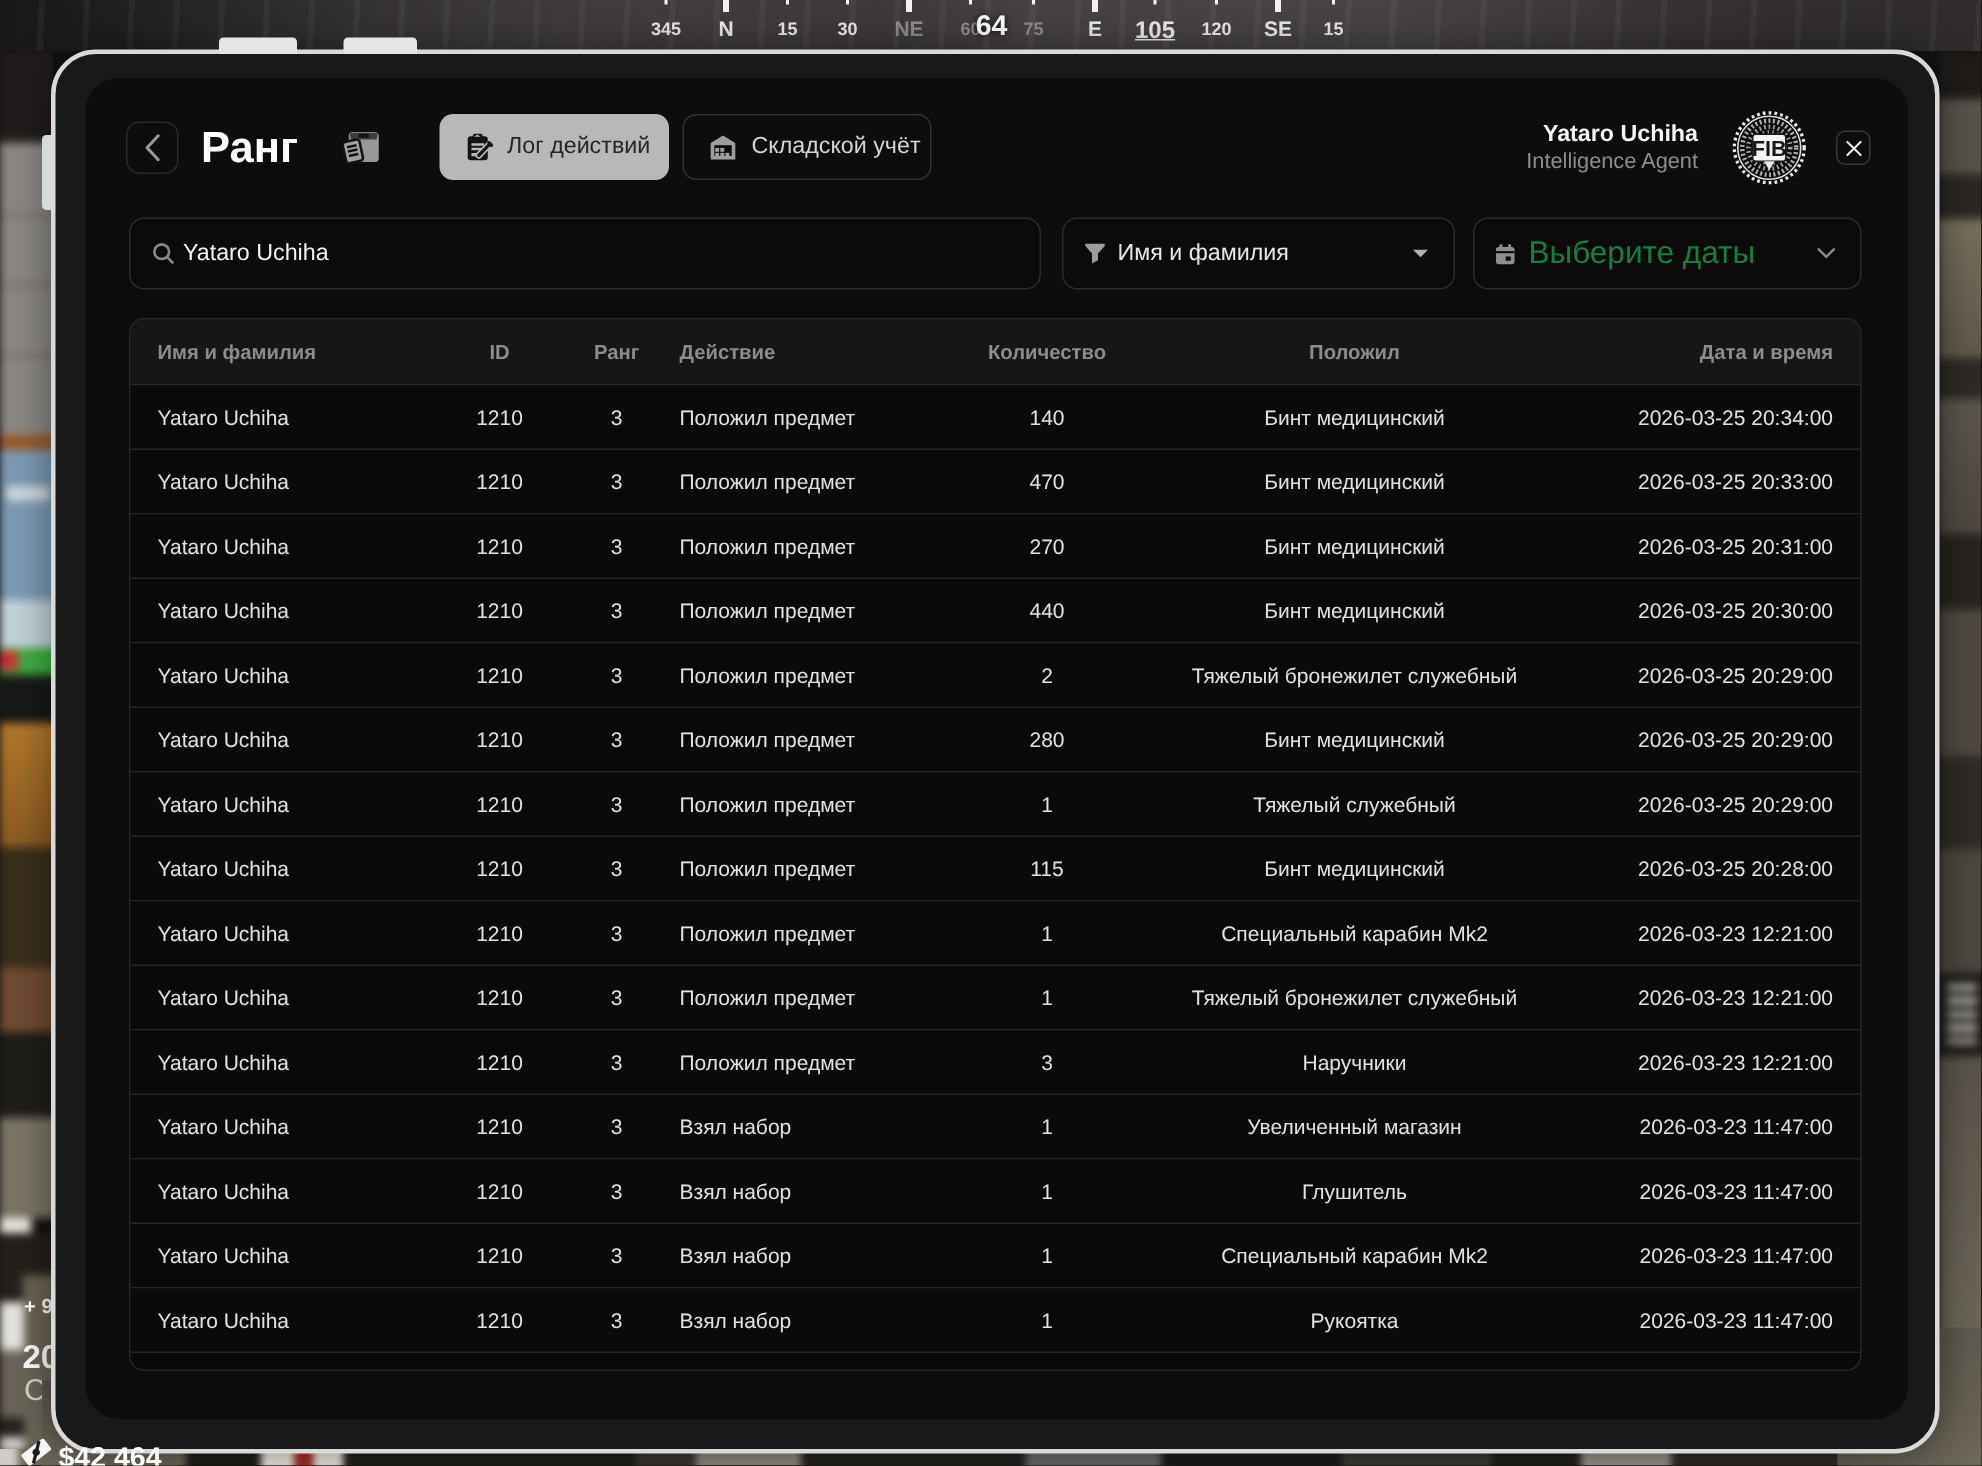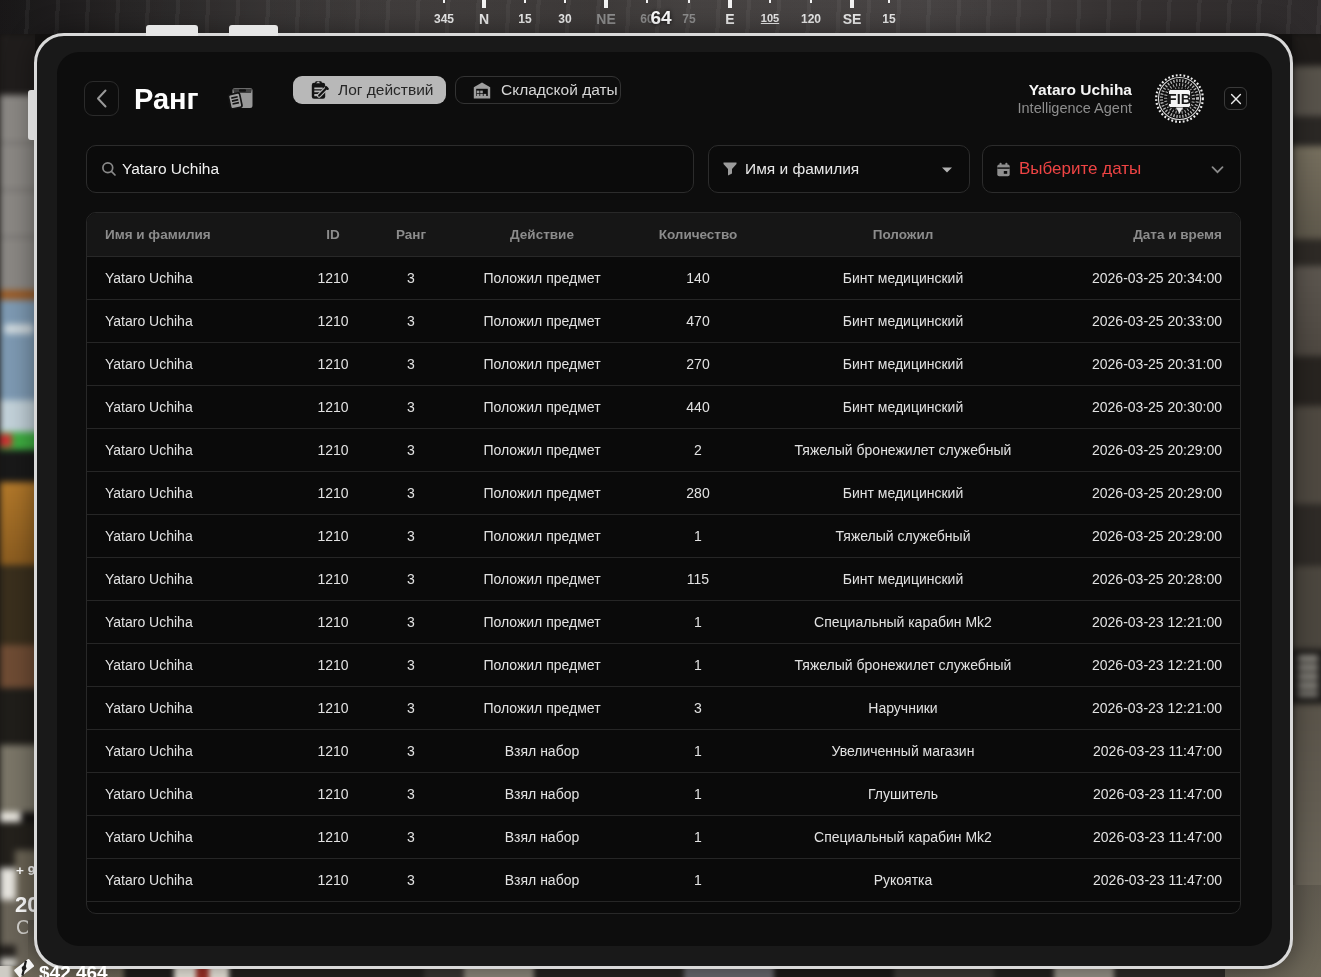--- a/index.html
+++ b/index.html
@@ -29,49 +29,49 @@
   #topbtn1 { left:146px; top:25px; width:52px; height:11px; background:#e6e6e6; border-radius:3px 3px 0 0; }
   #topbtn2 { left:229px; top:25px; width:49px; height:11px; background:#e6e6e6; border-radius:3px 3px 0 0; }
   #frame { left:34px; top:33px; width:1259px; height:936px; background:#191919;
     border:3px solid #d9d9d9; border-radius:30px; box-shadow:0 0 28px rgba(0,0,0,.45); }
   #screen { left:57px; top:52px; width:1215px; height:894px; background:#0d0d0d; border-radius:22px; }
 
   
   #backbtn { left:84px; top:81px; width:35px; height:35px; border:1px solid #2b2b2b; border-radius:9px; }
   #title { left:134px; top:83px; font-size:29px; font-weight:bold; color:#fdfdfd; }
   #titleicon { left:227px; top:85px; }
-  .tab { position:absolute; top:76px; height:28px; border-radius:9px; display:flex; align-items:center;text-align:center; }
+  .tab { position:absolute; top:76px; height:44px; border-radius:9px; display:flex; align-items:center;text-align:center; }
   #tab1 { left:293px; width:153px; background:#b8b8b8; }
   #tab1 span { color:#262626; font-size:15.5px; margin-left:9px; }
   #tab2 { left:455px; width:166px; border:1px solid #333333; }
   #tab2 span { color:#d5d5d5; font-size:15.5px; margin-left:9px; }
   .tab svg { margin-left:16px; }
   #pname { left:832px; top:81px; width:300px; text-align:right; font-size:15.5px; font-weight:bold; color:#f5f5f5; }
   #prole { left:832px; top:100px; width:300px; text-align:right; font-size:14.5px; color:#8e8e8e; }
   #fib { left:1154px; top:73px; }
   #closebtn { left:1224px; top:87px; width:23px; height:23px; border:1px solid #3a3a3a; border-radius:6px; display:flex; align-items:center; justify-content:center; }
 
   
   .fbox { position:absolute; top:145px; height:48px; background:#0b0b0b; border:1px solid #2c2c2c; border-radius:10px; display:flex; align-items:center; }
   #search { left:86px; width:608px; }
   #search .txt { color:#f2f2f2; font-size:15.5px; margin-left:4px; }
   #dd1 { left:708px; width:262px; }
   #dd1 .txt { color:#e8e8e8; font-size:15.5px; margin-left:7px; }
   #dd2 { left:982px; width:259px; }
-  #dd2 .txt { color:#ef4444; font-size:17px; margin-left:8px; }
+  #dd2 .txt { color:#15803d; font-size:21px; margin-left:8px; }
   .fbox .lead { margin-left:13px; display:flex; }
   .caret1 { position:absolute; right:16px; }
   
   #table { left:86px; top:212px; width:1155px; height:702px; border:1px solid #282828; border-radius:10px; background:#0a0a0a; overflow:hidden; }
   .trow { display:flex; height:43px; align-items:center; border-bottom:1px solid #262626; background:#0a0a0a; }
   #thead { display:flex; height:44px; align-items:center; background:#161616; border-bottom:1px solid #282828; color:#8c8c8c; font-size:13.5px; font-weight:bold; }
   .c0 { width:210px; padding-left:18px; text-align:left; }
   .c1 { width:72px; text-align:center; }
   .c2 { width:84px; text-align:center; }
-  .c3 { width:178px; text-align:center; }
+  .c3 { width:178px; text-align:left; }
   .c4 { width:134px; text-align:center; }
   .c5 { width:276px; text-align:center; }
   .c6 { width:199px; padding-right:18px; text-align:right; }
   .trow div { color:#e2e2e2; font-size:14px; font-weight:500; }
 
   
   .hud { position:absolute; color:#fff; }
 </style>
 </head>
 <body>
@@ -171,21 +171,21 @@
     <div class="tick" style="left:850px;top:0;width:4px;height:7.5px;"></div>
     <div class="tick" style="left:888.25px;top:0;width:2px;height:2.5px;"></div>
     <div class="clabel" style="left:444px;top:12px;font-size:12px;color:#ececec;">345</div>
     <div class="clabel" style="left:484px;top:11px;font-size:14px;color:#ececec;">N</div>
     <div class="clabel" style="left:525px;top:12px;font-size:12px;color:#ececec;">15</div>
     <div class="clabel" style="left:565px;top:12px;font-size:12px;color:#ececec;">30</div>
     <div class="clabel" style="left:606px;top:11px;font-size:14px;color:#8f8f8f;">NE</div>
     <div class="clabel" style="left:647px;top:12px;font-size:12px;color:#8f8f8f;">60</div>
     <div class="clabel" style="left:689px;top:12px;font-size:12px;color:#8f8f8f;">75</div>
     <div class="clabel" style="left:730px;top:11px;font-size:14px;color:#ececec;">E</div>
-    <div class="clabel" style="left:770px;top:12px;font-size:11px;color:#ececec;text-decoration:underline;">105</div>
+    <div class="clabel" style="left:770px;top:12px;font-size:16px;color:#ececec;text-decoration:underline;">105</div>
     <div class="clabel" style="left:811px;top:12px;font-size:12px;color:#ececec;">120</div>
     <div class="clabel" style="left:852px;top:11px;font-size:14px;color:#ececec;">SE</div>
     <div class="clabel" style="left:889px;top:12px;font-size:12px;color:#ececec;">15</div>
     <div class="clabel" style="left:661px;top:7px;font-size:19px;color:#ffffff;text-shadow:0 0 4px rgba(0,0,0,.8);">64</div>
   </div>
 
   <div class="abs" id="frame"></div>
   <div class="abs" id="topbtn1"></div>
   <div class="abs" id="topbtn2"></div>
   <div class="abs" style="left:28px;top:90px;width:8px;height:50px;background:#d9d9d9;border-radius:3px 0 0 3px;"></div>
@@ -224,21 +224,21 @@
   <div class="abs tab" id="tab2">
     <svg width="20" height="20" viewBox="0 0 20 20">
       <path d="M1.8 7.3 L10 2.4 L18.2 7.3 L18.2 18.4 L1.8 18.4 Z" fill="#9e9e9e"></path>
       <rect x="4.2" y="8.8" width="11.6" height="7.2" fill="#0d0d0d"></rect>
       <rect x="4.8" y="10.6" width="2.6" height="2.6" fill="#9e9e9e"></rect>
       <rect x="8.2" y="10.6" width="2.6" height="2.6" fill="#9e9e9e"></rect>
       <rect x="4.8" y="13.9" width="2.6" height="2.6" fill="#9e9e9e"></rect>
       <rect x="8.2" y="13.9" width="2.6" height="2.6" fill="#9e9e9e"></rect>
       <rect x="11.6" y="13.9" width="2.6" height="2.6" fill="#9e9e9e"></rect>
     </svg>
-    <span>Складской даты</span>
+    <span>Складской учёт</span>
   </div>
   <div class="abs" id="pname">Yataro Uchiha</div>
   <div class="abs" id="prole">Intelligence Agent</div>
   <div class="abs" id="fib">
     <svg width="51" height="51" viewBox="0 0 51 51">
       <circle cx="25.5" cy="25.5" r="23.3" fill="none" stroke="#ededed" stroke-width="2.2" stroke-dasharray="1.8 2.1"></circle>
       <circle cx="25.5" cy="25.5" r="21" fill="none" stroke="#dddddd" stroke-width="1.1"></circle>
       <circle cx="25.5" cy="25.5" r="18" fill="none" stroke="#d2d2d2" stroke-width="3" stroke-dasharray="1.3 1.7" opacity=".85"></circle>
       <circle cx="25.5" cy="25.5" r="14" fill="none" stroke="#cccccc" stroke-width="3" stroke-dasharray="1.1 2" opacity=".8"></circle>
       <circle cx="25.5" cy="25.5" r="10.5" fill="none" stroke="#c6c6c6" stroke-width="2.6" stroke-dasharray="1 2.2" opacity=".7"></circle>

